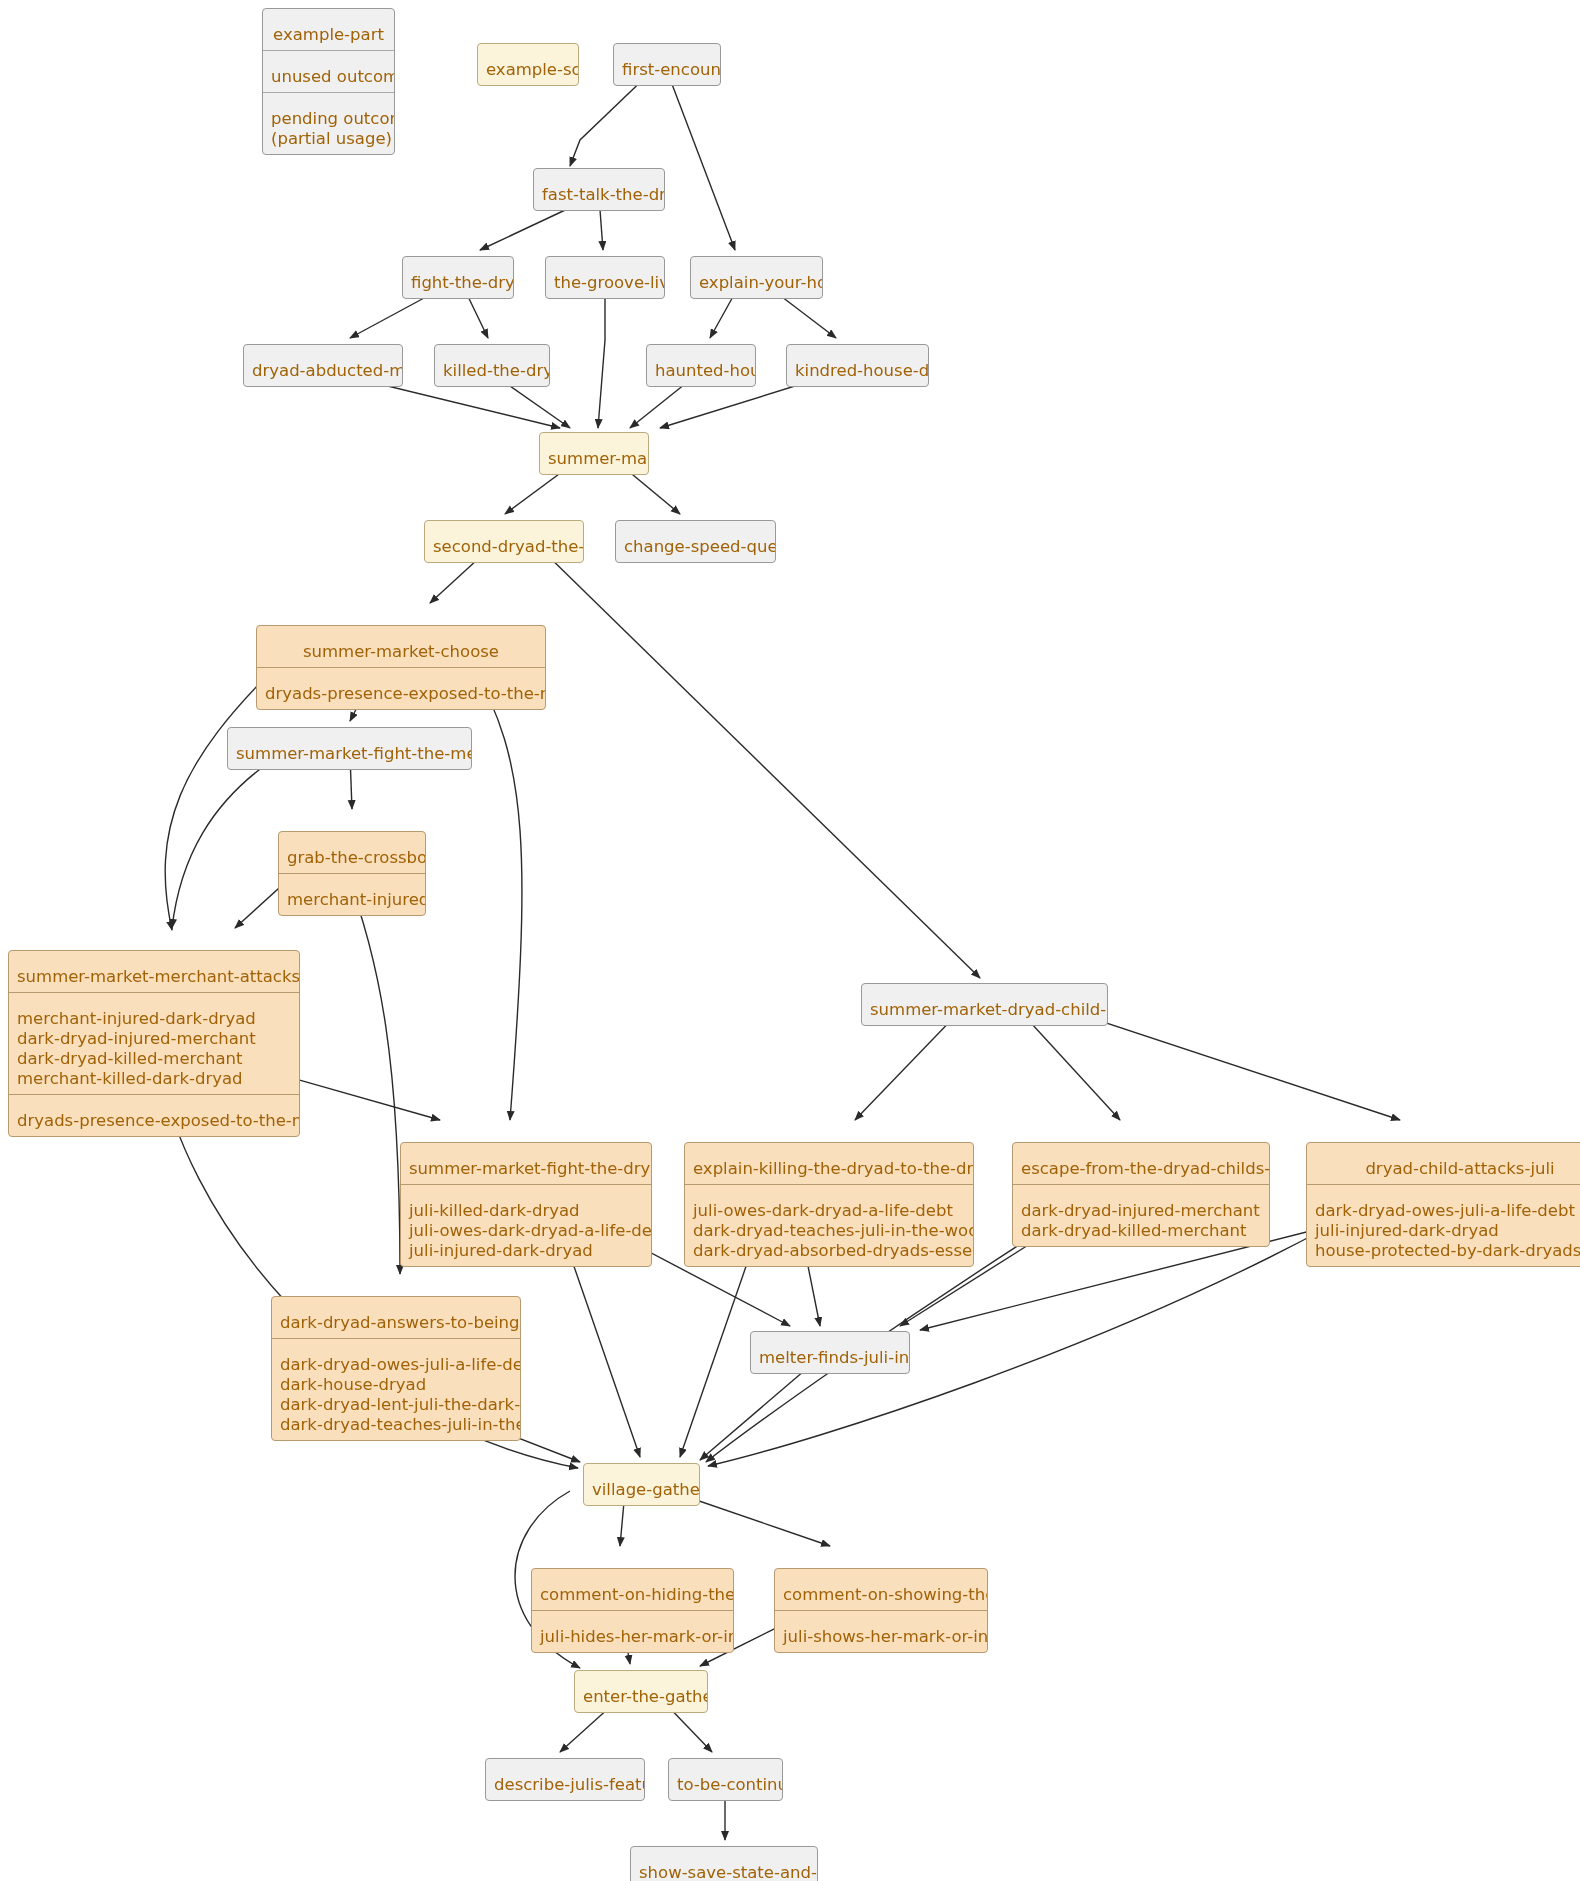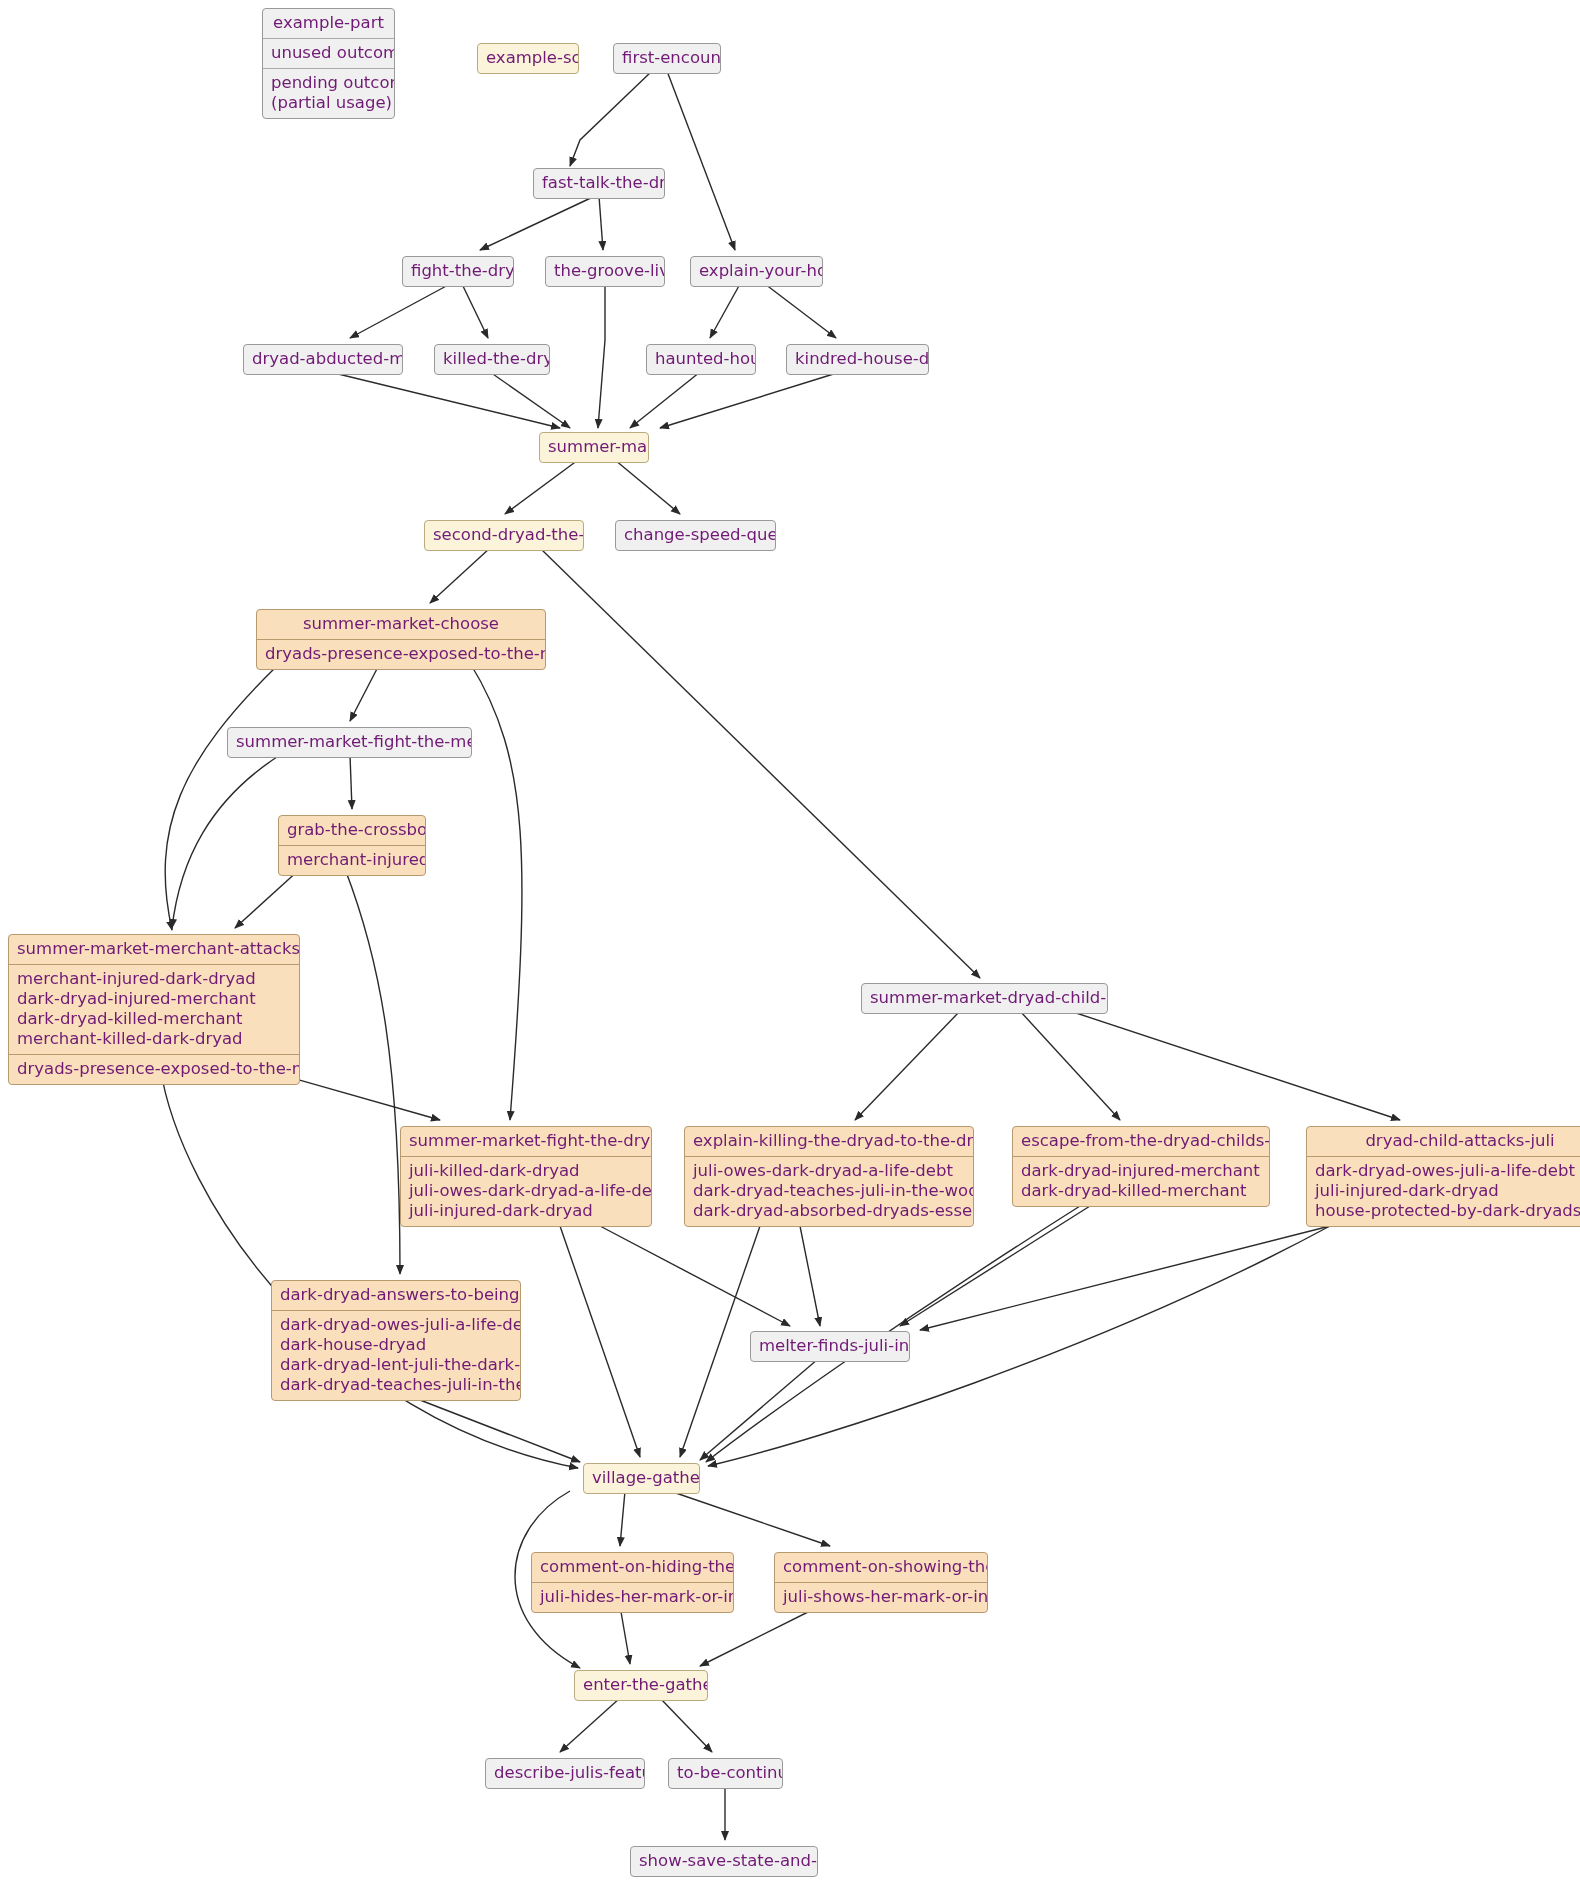--- a/index.html
+++ b/index.html
@@ -2,22 +2,22 @@
 <html><head>
 <meta charset="utf-8">
 <style>
   html,body{margin:0;padding:0;background:#ffffff;}
   body{font-family:"DejaVu Sans","Liberation Sans",sans-serif;}
   #canvas{position:relative;width:1580px;height:1881px;background:#fff;overflow:hidden;}
   #edges{position:absolute;left:0;top:0;width:1580px;height:1881px;pointer-events:none;}
   .node{position:absolute;box-sizing:border-box;border:1px solid #999999;border-radius:4px;
         background:#f0f0f0;overflow:hidden;}
   .node.scene{background:#fcf4da;border-color:#b9ab7e;}
-  .node.part{background:#fadfbc;border-color:#b79a70;}
-  .node .sec{box-sizing:border-box;padding:4px 8px 5px 8px;font-size:16.5px;color:#701a75;line-height:20px;white-space:nowrap;}
+  .node.part{background:#fadfbc;border-color:#b79a70;margin-top:16px;}
+  .node .sec{box-sizing:border-box;padding:16px 8px 5px 8px;font-size:16.5px;color:#a16207;line-height:20px;white-space:nowrap;}
   .node .sec.title{text-align:center;}
   .node .sec.list{text-align:left;}
   .node .sec + .sec{border-top:1px solid #a9a9a9;}
   .node.part .sec + .sec{border-top:1px solid #b79a70;}
   .node .row{display:block;}
   .legend .sec.title{font-size:16.5px;}
 </style>
 </head>
 <body>
 

